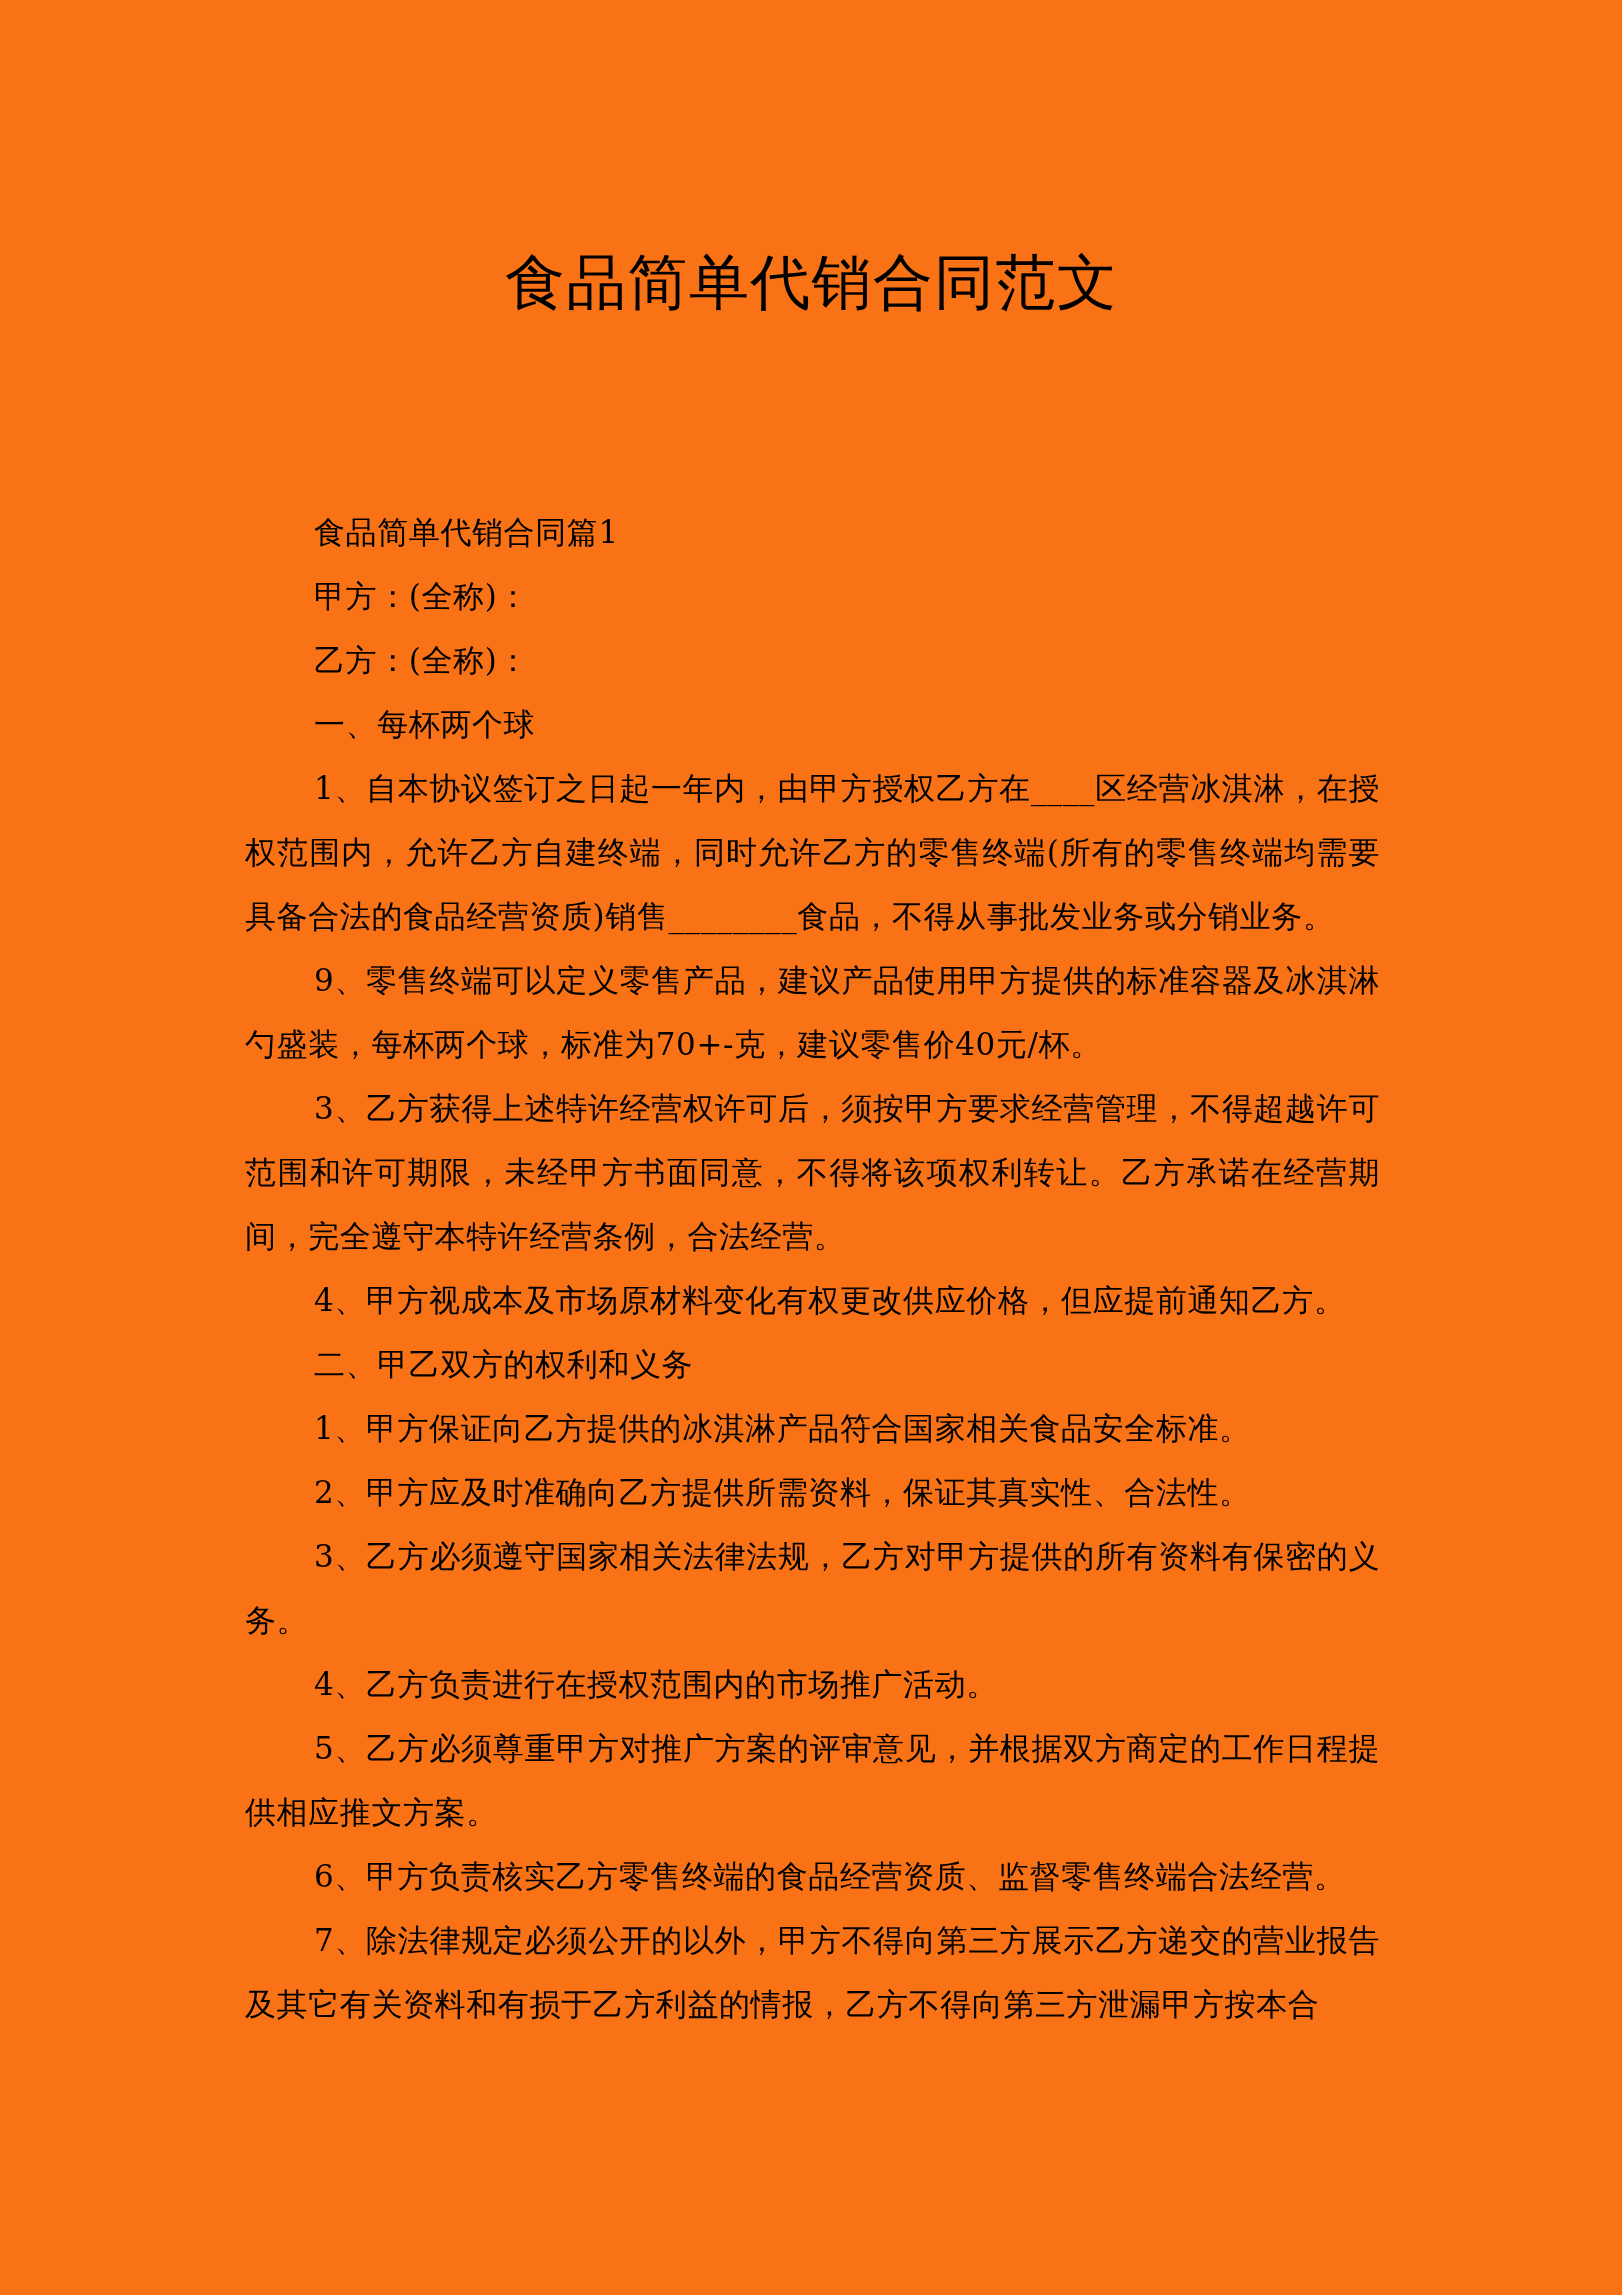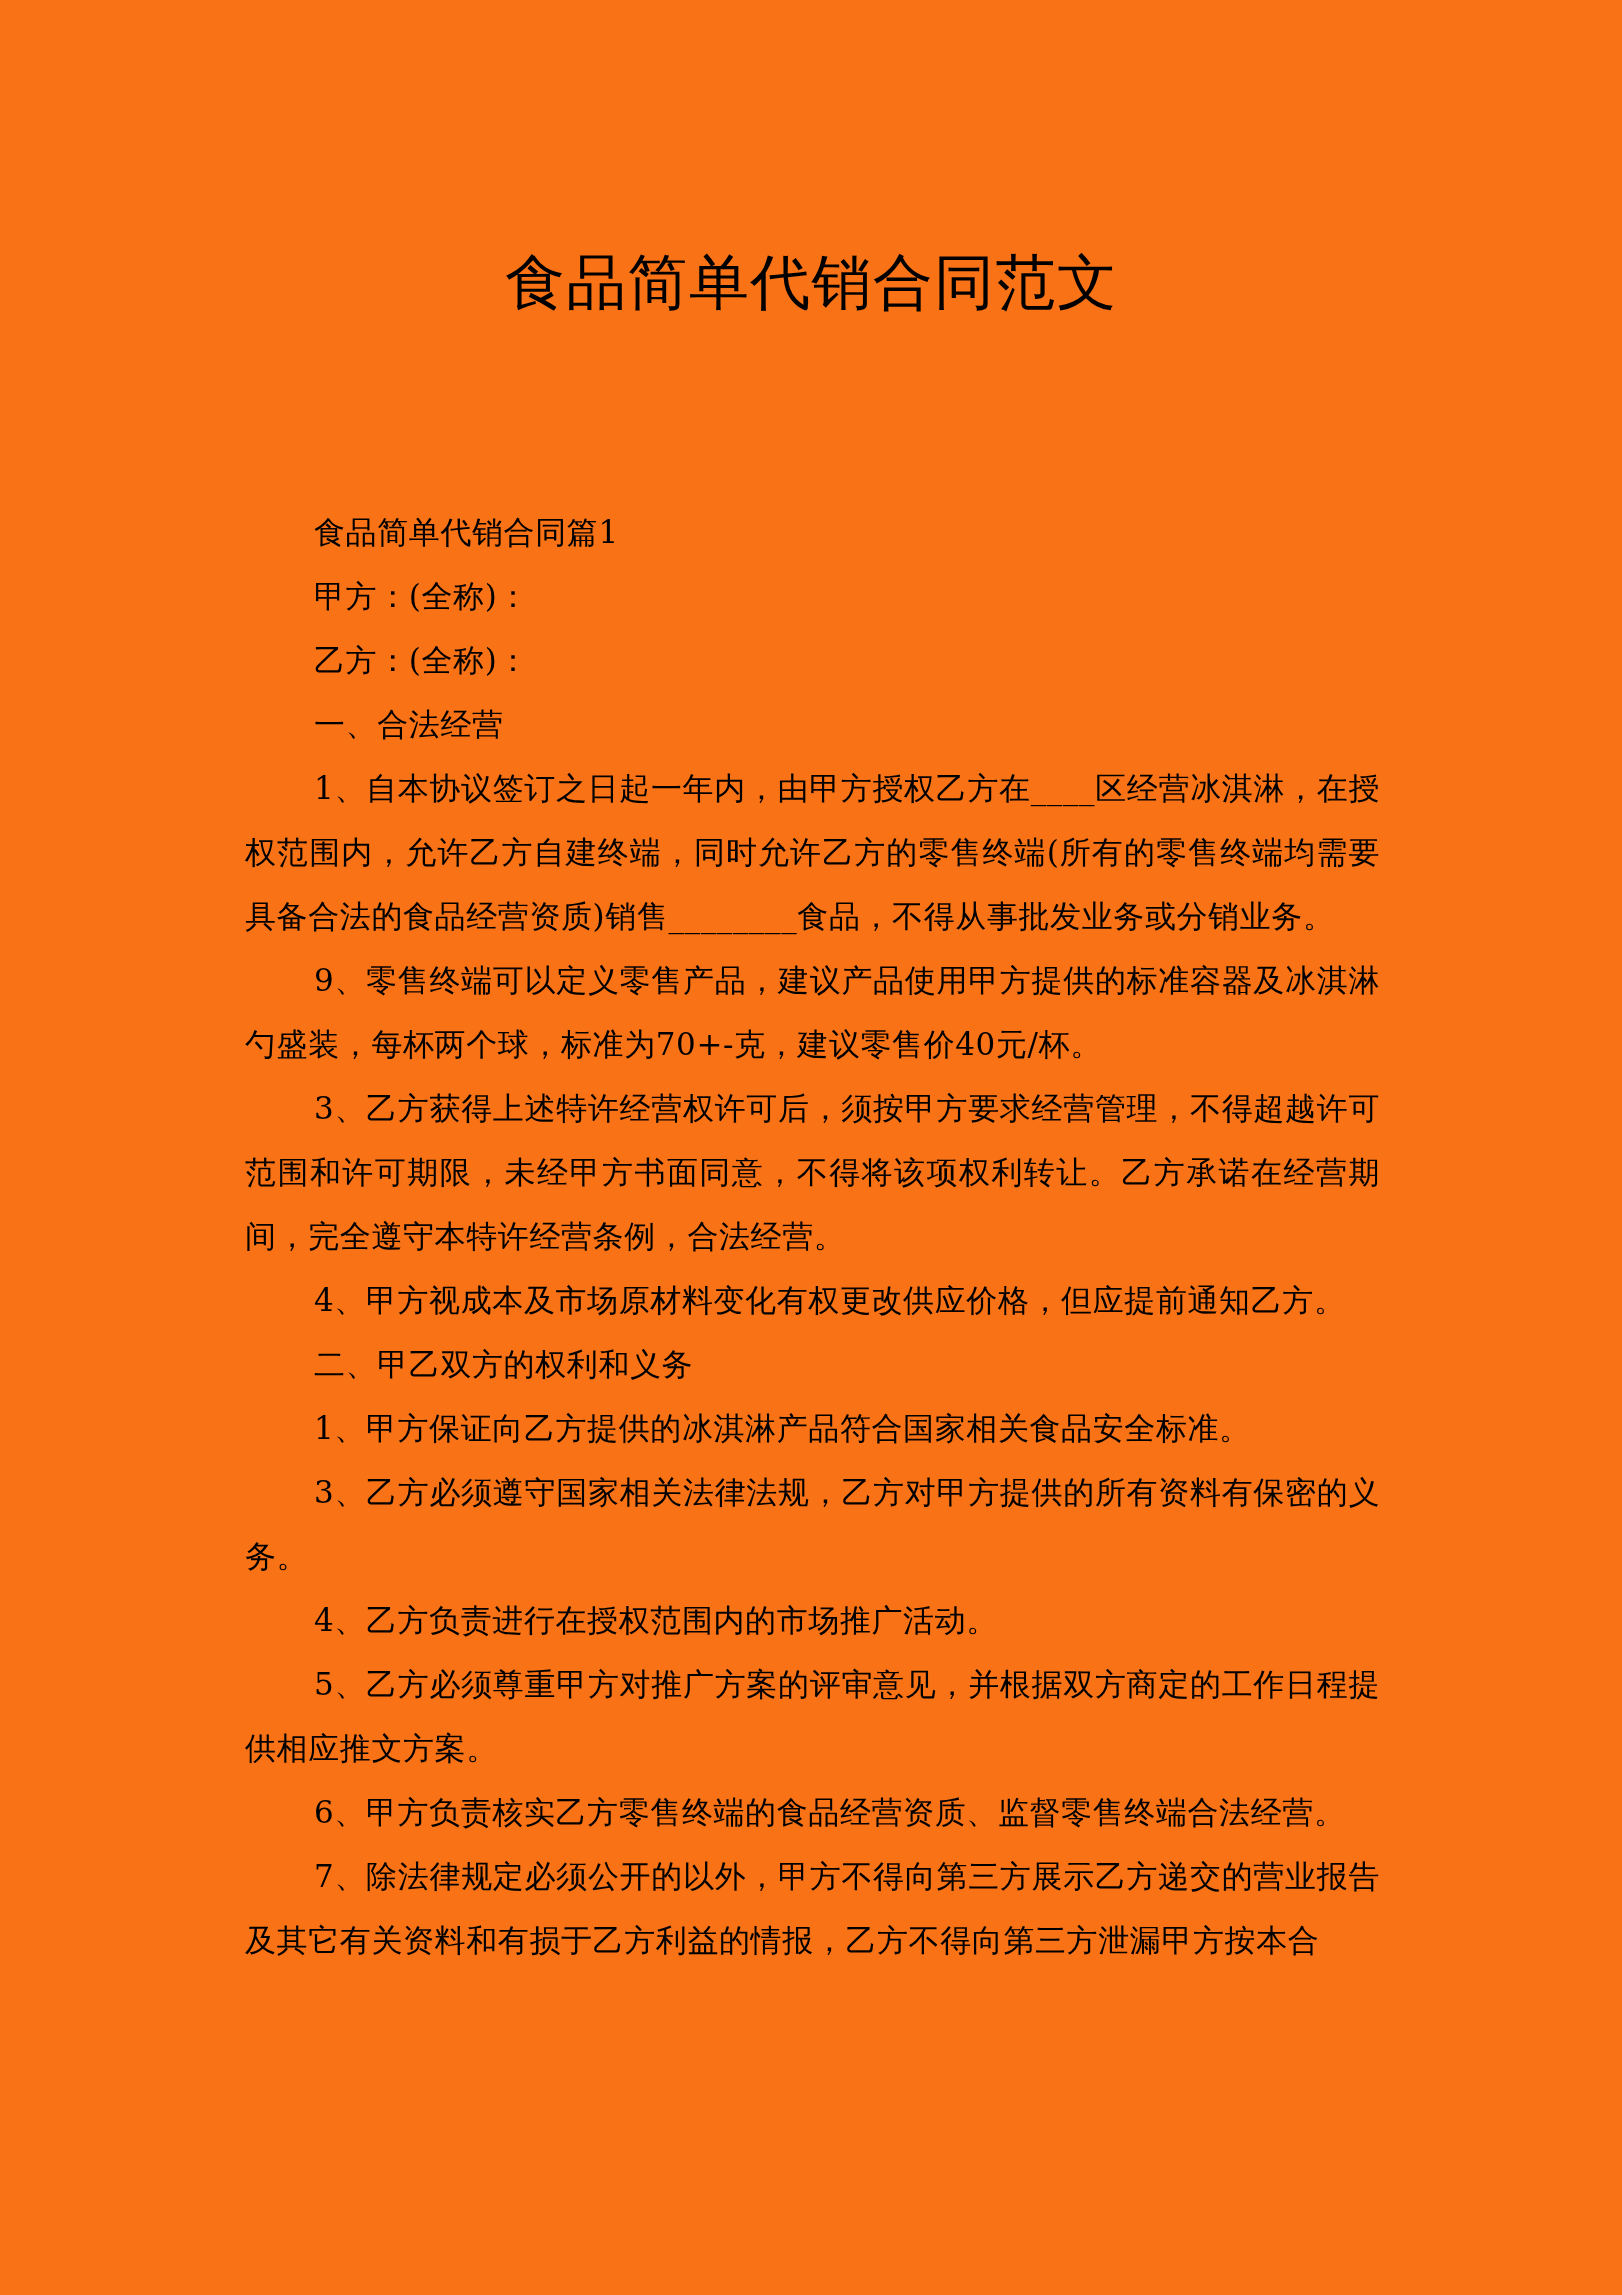--- a/index.html
+++ b/index.html
@@ -20,27 +20,28 @@
 </style>
 </head>
 <body>
 
 <div class="page">
   <h1 class="title">食品简单代销合同范文</h1>
   <div class="body">
     <p>食品简单代销合同篇1</p>
     <p>甲方：(全称)：</p>
     <p>乙方：(全称)：</p>
-    <p>一、合法经营</p>
+    <p>一、每杯两个球</p>
     <p>1、自本协议签订之日起一年内，由甲方授权乙方在____区经营冰淇淋，在授权范围内，允许乙方自建终端，同时允许乙方的零售终端(所有的零售终端均需要具备合法的食品经营资质)销售________食品，不得从事批发业务或分销业务。</p>
     <p>9、零售终端可以定义零售产品，建议产品使用甲方提供的标准容器及冰淇淋勺盛装，每杯两个球，标准为70+-克，建议零售价40元/杯。</p>
     <p>3、乙方获得上述特许经营权许可后，须按甲方要求经营管理，不得超越许可范围和许可期限，未经甲方书面同意，不得将该项权利转让。乙方承诺在经营期间，完全遵守本特许经营条例，合法经营。</p>
     <p>4、甲方视成本及市场原材料变化有权更改供应价格，但应提前通知乙方。</p>
     <p>二、甲乙双方的权利和义务</p>
     <p>1、甲方保证向乙方提供的冰淇淋产品符合国家相关食品安全标准。</p>
+    <p>2、甲方应及时准确向乙方提供所需资料，保证其真实性、合法性。</p>
     <p>3、乙方必须遵守国家相关法律法规，乙方对甲方提供的所有资料有保密的义务。</p>
     <p>4、乙方负责进行在授权范围内的市场推广活动。</p>
     <p>5、乙方必须尊重甲方对推广方案的评审意见，并根据双方商定的工作日程提供相应推文方案。</p>
     <p>6、甲方负责核实乙方零售终端的食品经营资质、监督零售终端合法经营。</p>
     <p>7、除法律规定必须公开的以外，甲方不得向第三方展示乙方递交的营业报告及其它有关资料和有损于乙方利益的情报，乙方不得向第三方泄漏甲方按本合</p>
   </div>
 </div>
 
 
 </body></html>

